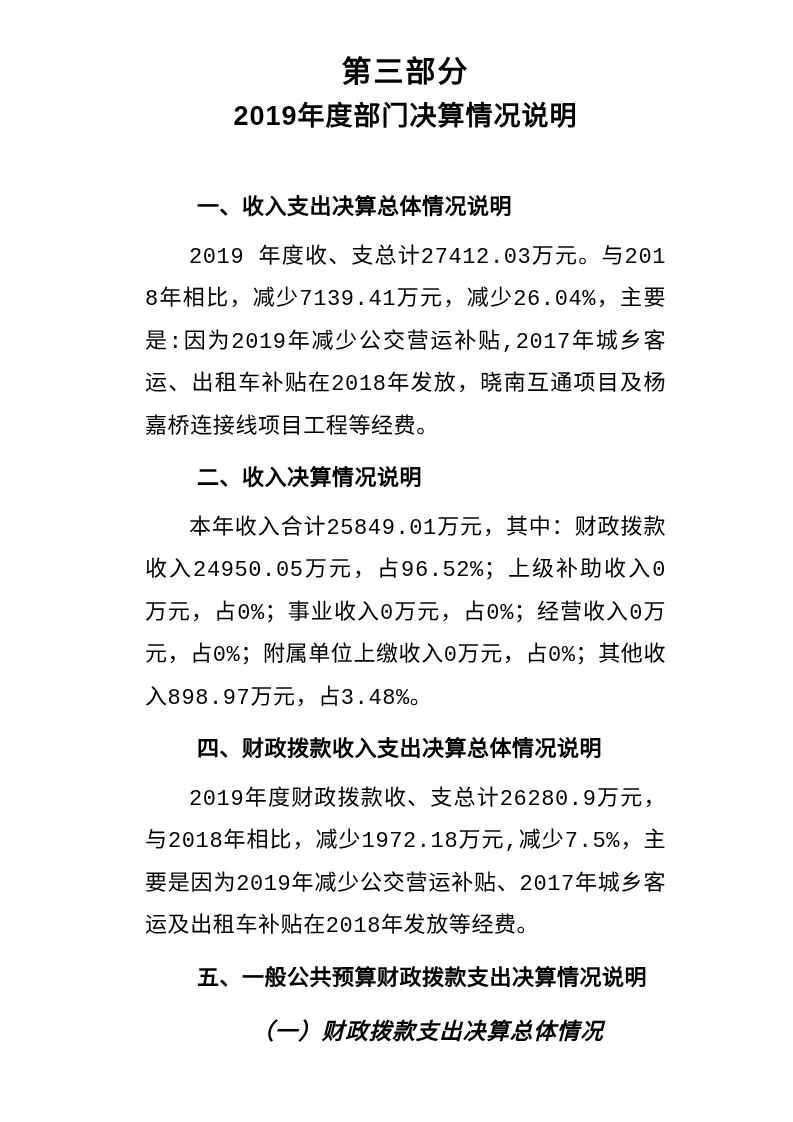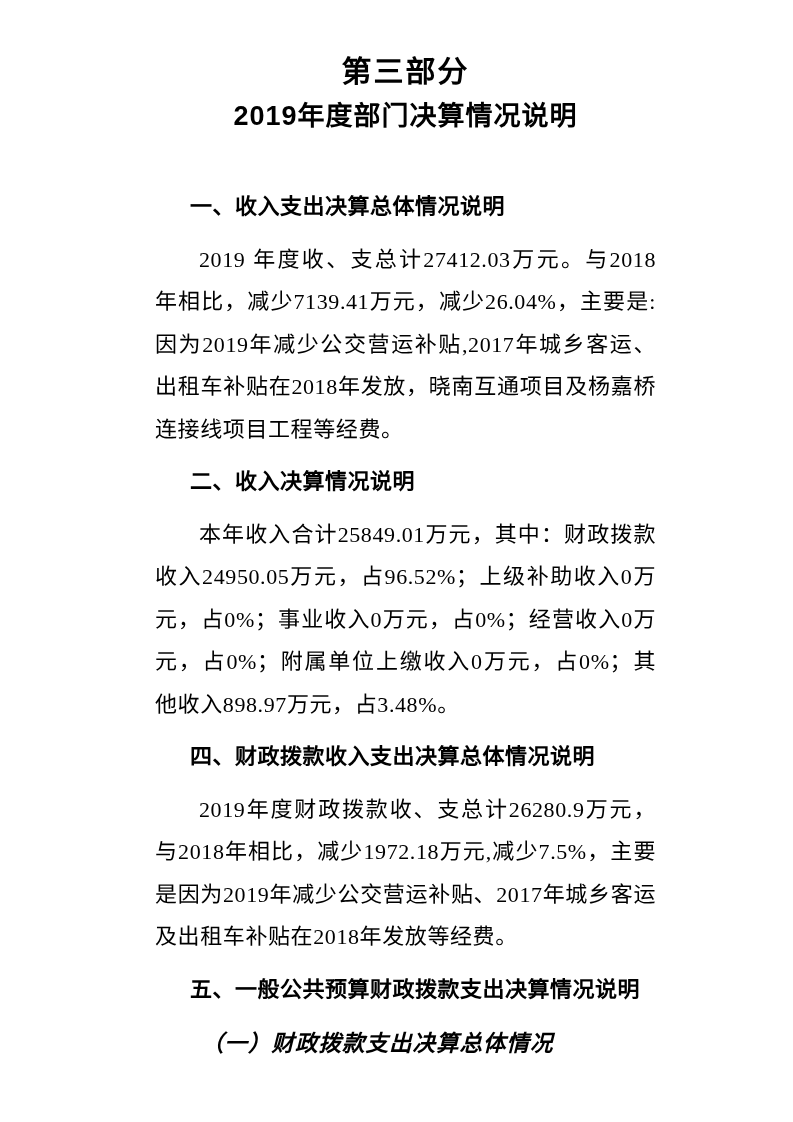--- a/index.html
+++ b/index.html
@@ -35,49 +35,50 @@
     font-size: 27px;
     line-height: 35px;
     text-align: center;
     letter-spacing: 1px;
   }
   .doc-section {
     margin: 0;
     padding: 0;
   }
   .sec-heading {
-    margin: 1px;
+    margin: 8px;
     font-family: "Liberation Sans", "DejaVu Sans", sans-serif;
     font-weight: bold;
     font-size: 22px;
     line-height: 42.5px;
     text-indent: 44px;
     letter-spacing: 0.5px;
     white-space: nowrap;
   }
   .para {
-    margin: 10px;
-    font-family: Liberation Serif, serif;
+    margin: 0;
+    font-family: Liberation Mono, monospace;
     font-size: 22px;
     line-height: 42.5px;
     text-indent: 44px;
     text-align: justify;
     letter-spacing: 0.6px;
     word-break: break-all;
   }
   .sub-heading {
     margin: 12px;
     font-family: "Liberation Serif", "DejaVu Serif", serif;
     font-style: italic;
     font-weight: bold;
     font-size: 22.5px;
     line-height: 42.5px;
     text-indent: 44px;
     letter-spacing: 1px;
     white-space: nowrap;
+    text-align: center;
   }
 </style>
 </head>
 <body>
 
 <div class="page">
 
   <h1 class="doc-part-title">第三部分</h1>
 
   <h2 class="doc-subtitle">2019年度部门决算情况说明</h2>

